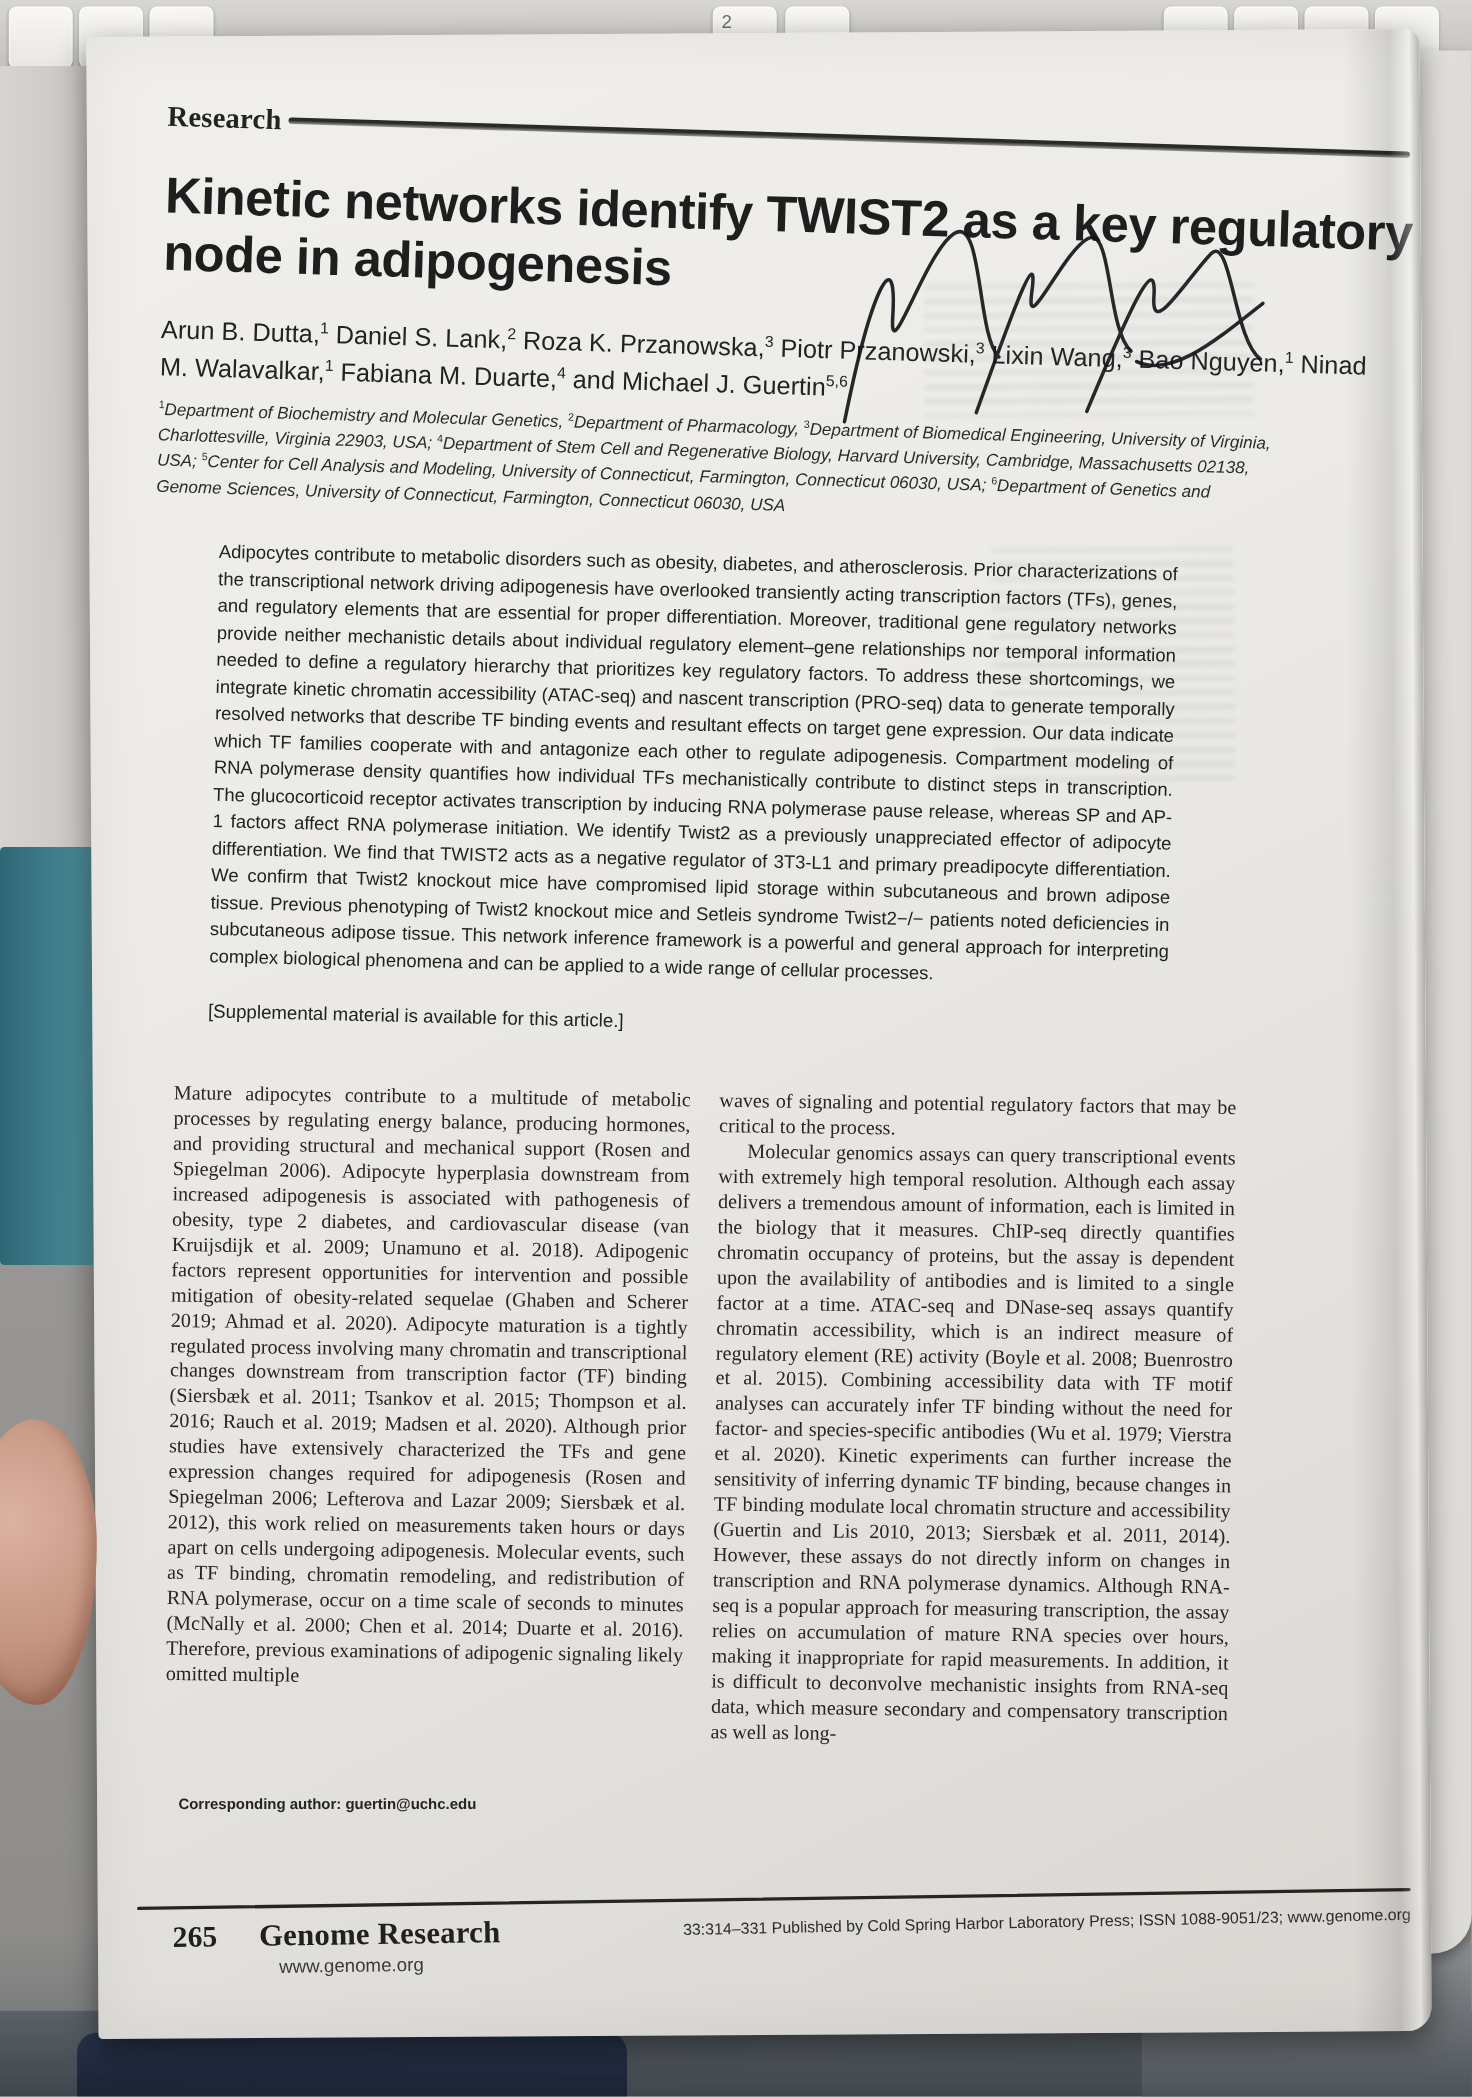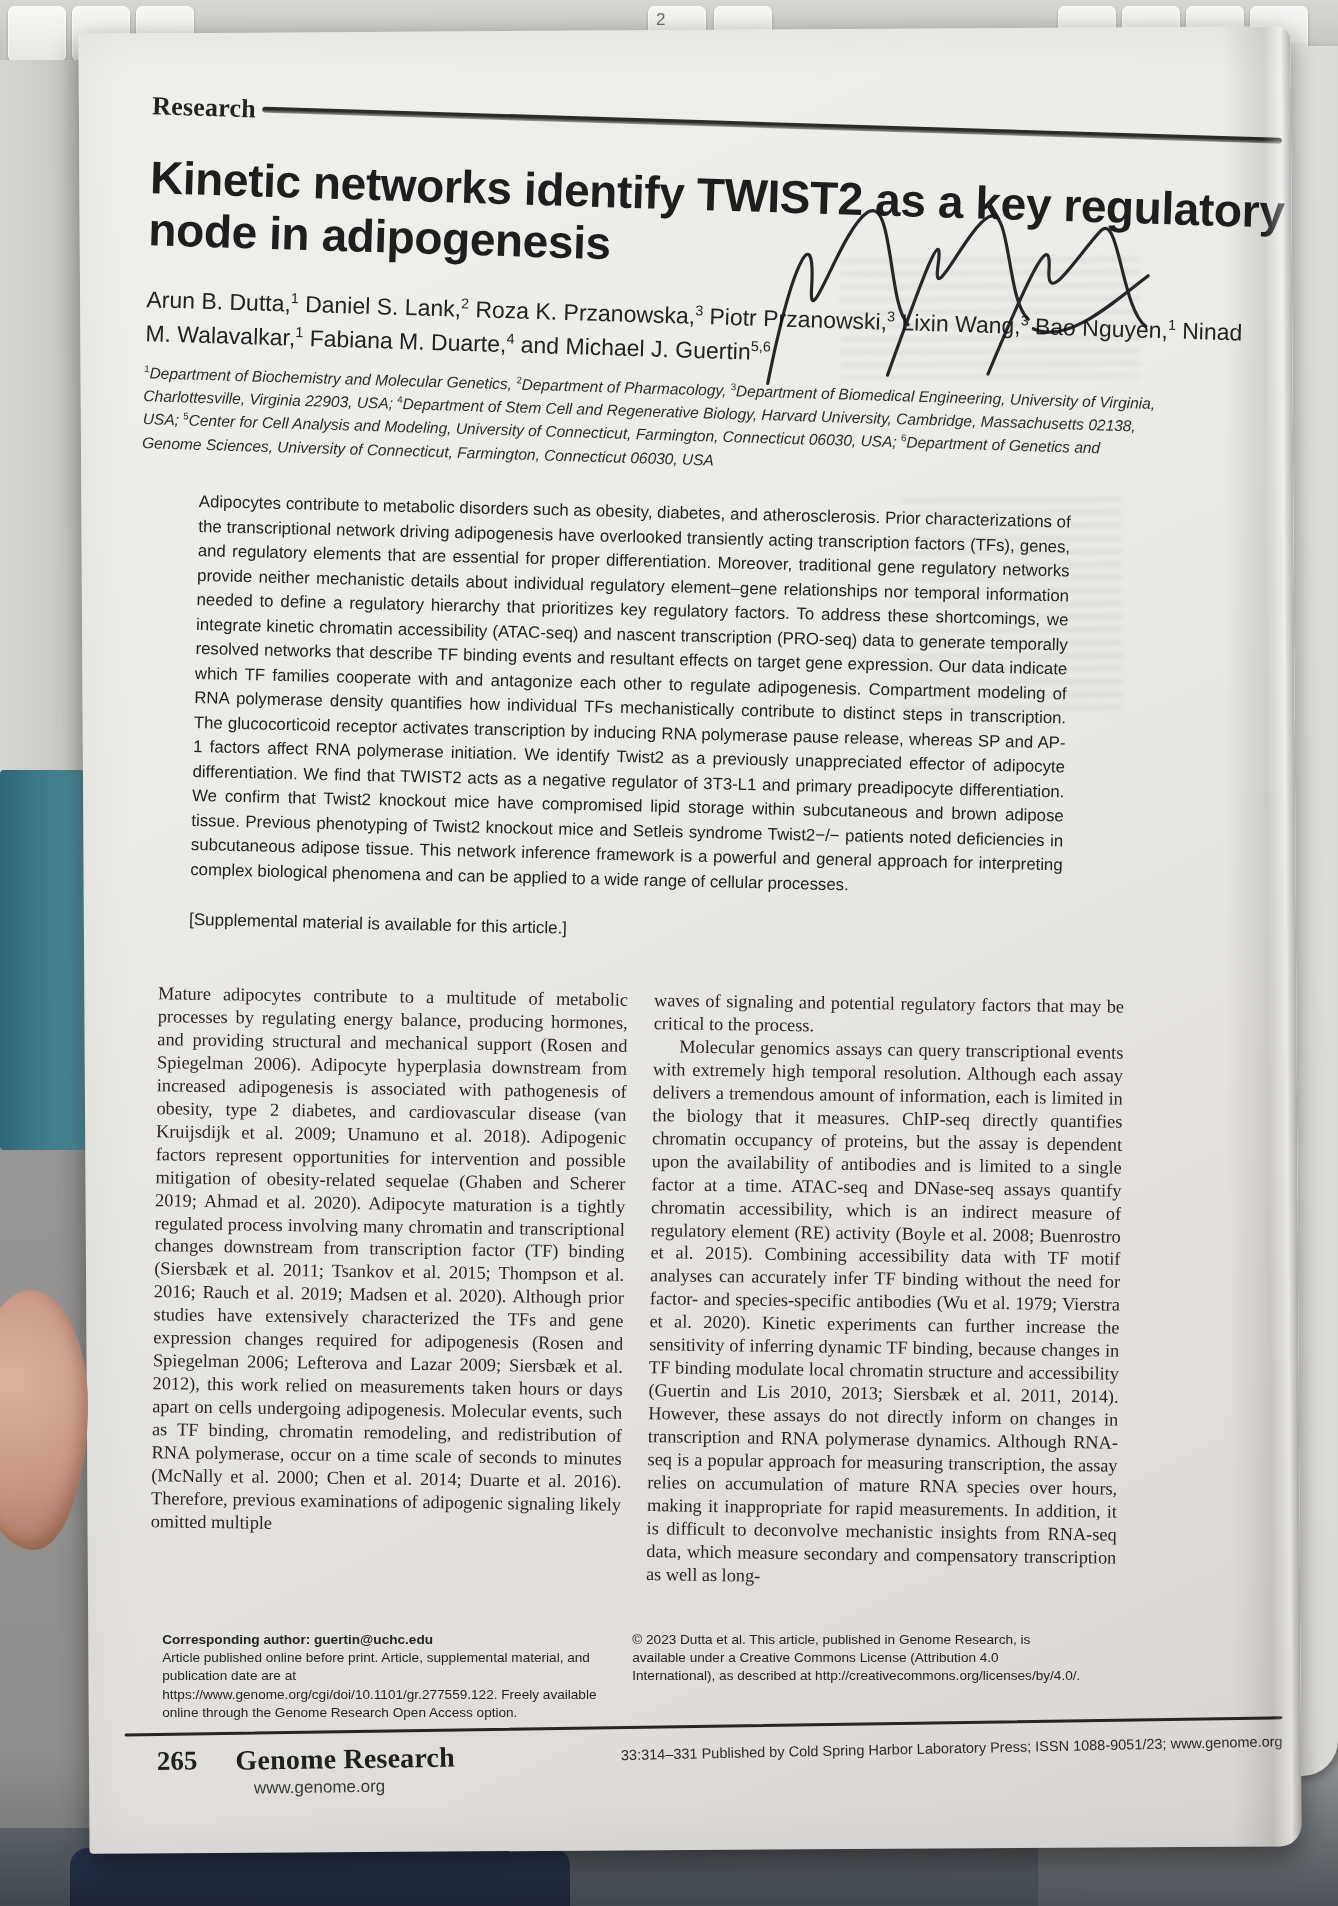--- a/index.html
+++ b/index.html
@@ -51,21 +51,21 @@
   
   .sec-abstract{transform:rotate(1.7deg);transform-origin:0 0;margin-left:44px;margin-top:36px;}
   .abstract-text{width:872px;font-size:16.8px;line-height:1.46;text-align:justify;color:#21211d;}
   .supplemental{margin-top:28px;font-size:17px;color:#21211d;}
   
   .sec-body{transform:rotate(1.15deg);transform-origin:0 0;margin-top:52px;display:flex;gap:26px;width:966px;max-height:648px;overflow:hidden;}
   .body-col{width:470px;font-family:"Liberation Serif",serif;font-size:18.3px;line-height:1.255;text-align:justify;color:#28261f;}
   .body-col p{margin:0;}
   .body-col p.para-indent{text-indent:26px;}
   
-  .sec-foot{position:absolute;left:74px;top:1598px;transform:rotate(0.35deg);transform-origin:0 0;display:flex;}
+  .sec-foot{position:absolute;left:74px;top:1598px;transform:rotate(0.35deg);transform-origin:0 0;display:flex;gap:34px;}
   .foot-left{width:470px;font-size:13.6px;line-height:1.34;color:#25251f;}
   .foot-left .bold-line{font-weight:bold;}
   .foot-right{width:452px;font-size:13.6px;line-height:1.34;color:#25251f;}
   
   .page-footer{position:absolute;left:36px;right:18px;top:1700px;transform:rotate(-0.5deg);transform-origin:0 50%;}
   .footer-rule{height:3px;background:#26251f;border-radius:2px;}
   .footer-row{display:flex;align-items:flex-start;margin-top:10px;}
   .page-number{font-family:"Liberation Serif",serif;font-weight:bold;font-size:27px;margin-left:32px;color:#21211c;}
   .journal-block{margin-left:38px;}
   .journal-name{font-family:"Liberation Serif",serif;font-weight:bold;font-size:28px;letter-spacing:.2px;color:#21211c;}
@@ -126,23 +126,21 @@
       <div class="body-col">
           <p>waves of signaling and potential regulatory factors that may be critical to the process.</p>
           <p class="para-indent">Molecular genomics assays can query transcriptional events with extremely high temporal resolution. Although each assay delivers a tremendous amount of information, each is limited in the biology that it measures. ChIP-seq directly quantifies chromatin occupancy of proteins, but the assay is dependent upon the availability of antibodies and is limited to a single factor at a time. ATAC-seq and DNase-seq assays quantify chromatin accessibility, which is an indirect measure of regulatory element (RE) activity (Boyle et al. 2008; Buenrostro et al. 2015). Combining accessibility data with TF motif analyses can accurately infer TF binding without the need for factor- and species-specific antibodies (Wu et al. 1979; Vierstra et al. 2020). Kinetic experiments can further increase the sensitivity of inferring dynamic TF binding, because changes in TF binding modulate local chromatin structure and accessibility (Guertin and Lis 2010, 2013; Siersbæk et al. 2011, 2014). However, these assays do not directly inform on changes in transcription and RNA polymerase dynamics. Although RNA-seq is a popular approach for measuring transcription, the assay relies on accumulation of mature RNA species over hours, making it inappropriate for rapid measurements. In addition, it is difficult to deconvolve mechanistic insights from RNA-seq data, which measure secondary and compensatory transcription as well as long-</p>
         </div>
     </div>
 
     <div class="sec-foot">
       <div class="foot-left">
         <span class="bold-line">Corresponding author:</span> 
         <span class="bold-line">guertin@uchc.edu</span>
-        <div>Article published online before print. Article, supplemental material, and publication date are at https://www.genome.org/cgi/doi/10.1101/gr.277559.122. Freely available online through the Genome Research Open Access option.</div>
       </div>
-      <div class="foot-right">© 2023 Dutta et al.  This article, published in Genome Research, is available under a Creative Commons License (Attribution 4.0 International), as described at http://creativecommons.org/licenses/by/4.0/.</div>
     </div>
 
     <div class="page-footer">
       <div class="footer-rule"></div>
       <div class="footer-row">
         <span class="page-number">265</span>
         <span class="journal-block">
           <span class="journal-name">Genome Research</span>
           <div class="journal-url">www.genome.org</div>
         </span>

